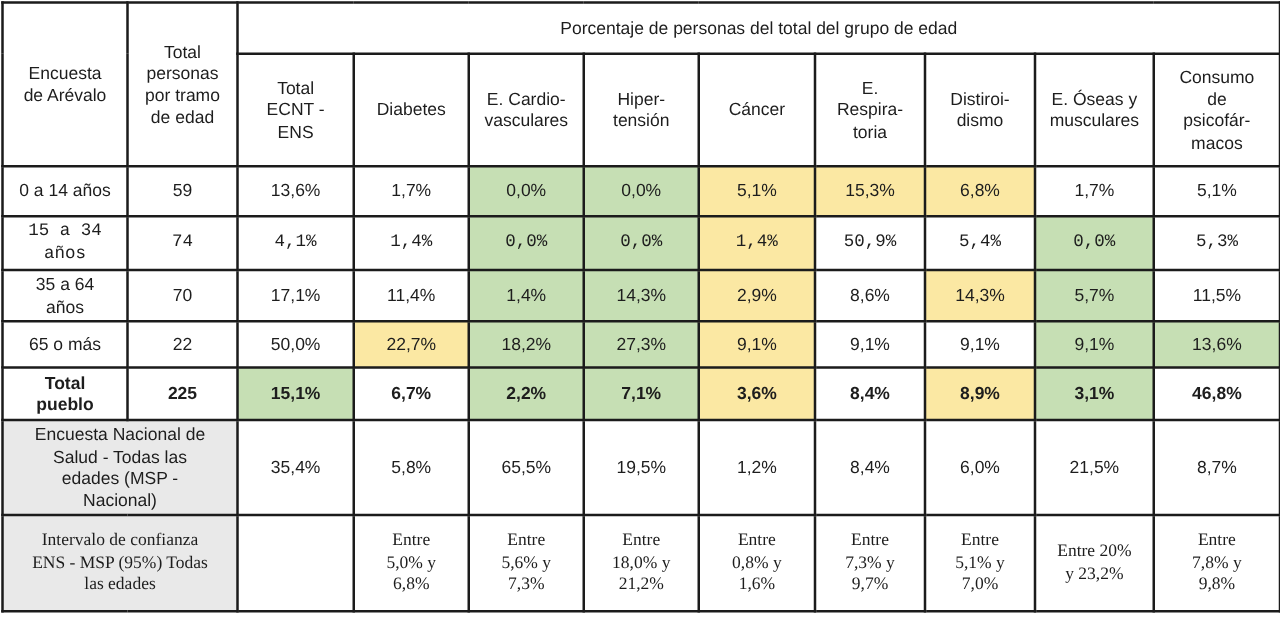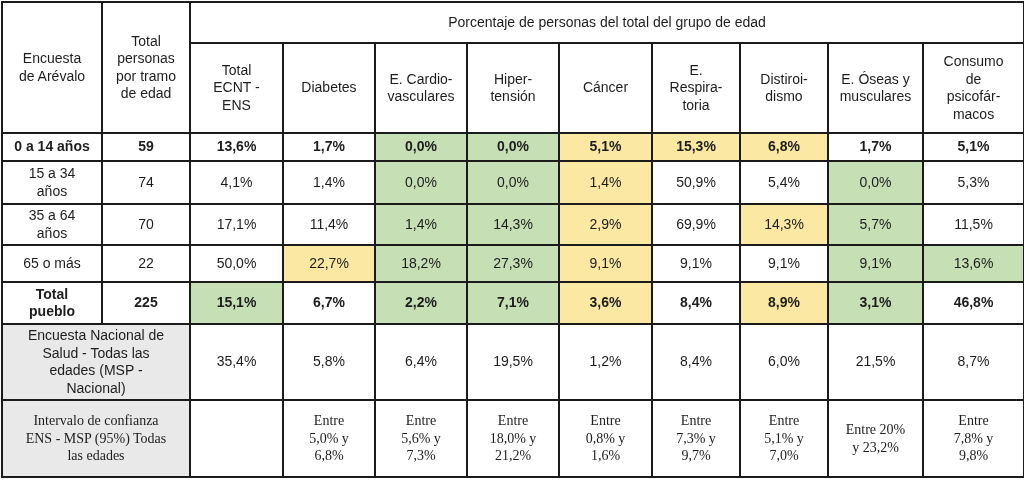--- a/index.html
+++ b/index.html
@@ -28,22 +28,22 @@
     text-align: center;
     vertical-align: middle;
     font-size: 14px;
     line-height: 1.25;
     padding: 2px 3px;
     white-space: pre-line;
     background: #ffffff;
   }
   tr.band  { height: 41px; }
   tr.cols  { height: 90px; }
-  tr.r1    { height: 28px; font-weight: bold; }
-  tr.r2    { height: 43px; }
+  tr.r1    { height: 40px; }
+  tr.r2    { height: 43px; font-family: Liberation Mono, monospace; }
   tr.r3    { height: 38px; margin-left: 31px; }
   tr.r4    { height: 37px; }
   tr.r5    { height: 42px; }
   tr.ens   { height: 64px; }
   tr.ci    { height: 77px; font-family: Liberation Serif, serif; }
   .bg-green  { background: var(--green); }
   .bg-yellow { background: var(--yellow); }
   .bg-gray   { background: var(--gray); }
   tr.bold-row td { font-weight: bold; }
 </style>
@@ -130,21 +130,21 @@
 
   <tr class="r3">
     <td>35 a 64
 años</td>
     <td>70</td>
     <td>17,1%</td>
     <td>11,4%</td>
     <td class="bg-green">1,4%</td>
     <td class="bg-green">14,3%</td>
     <td class="bg-yellow">2,9%</td>
-    <td>69,9%</td>
+    <td>8,6%</td>
     <td class="bg-yellow">14,3%</td>
     <td class="bg-green">5,7%</td>
     <td>11,5%</td>
   </tr>
 
   <tr class="r4">
     <td>65 o más</td>
     <td>22</td>
     <td>50,0%</td>
     <td class="bg-yellow">22,7%</td>
@@ -172,21 +172,21 @@
     <td>46,8%</td>
   </tr>
 
   <tr class="ens">
     <td colspan="2" class="bg-gray">Encuesta Nacional de
 Salud - Todas las
 edades (MSP -
 Nacional)</td>
     <td>35,4%</td>
     <td>5,8%</td>
-    <td>6,4%</td>
+    <td>65,5%</td>
     <td>19,5%</td>
     <td>1,2%</td>
     <td>8,4%</td>
     <td>6,0%</td>
     <td>21,5%</td>
     <td>8,7%</td>
   </tr>
 
   <tr class="ci">
     <td colspan="2" class="bg-gray">Intervalo de confianza

